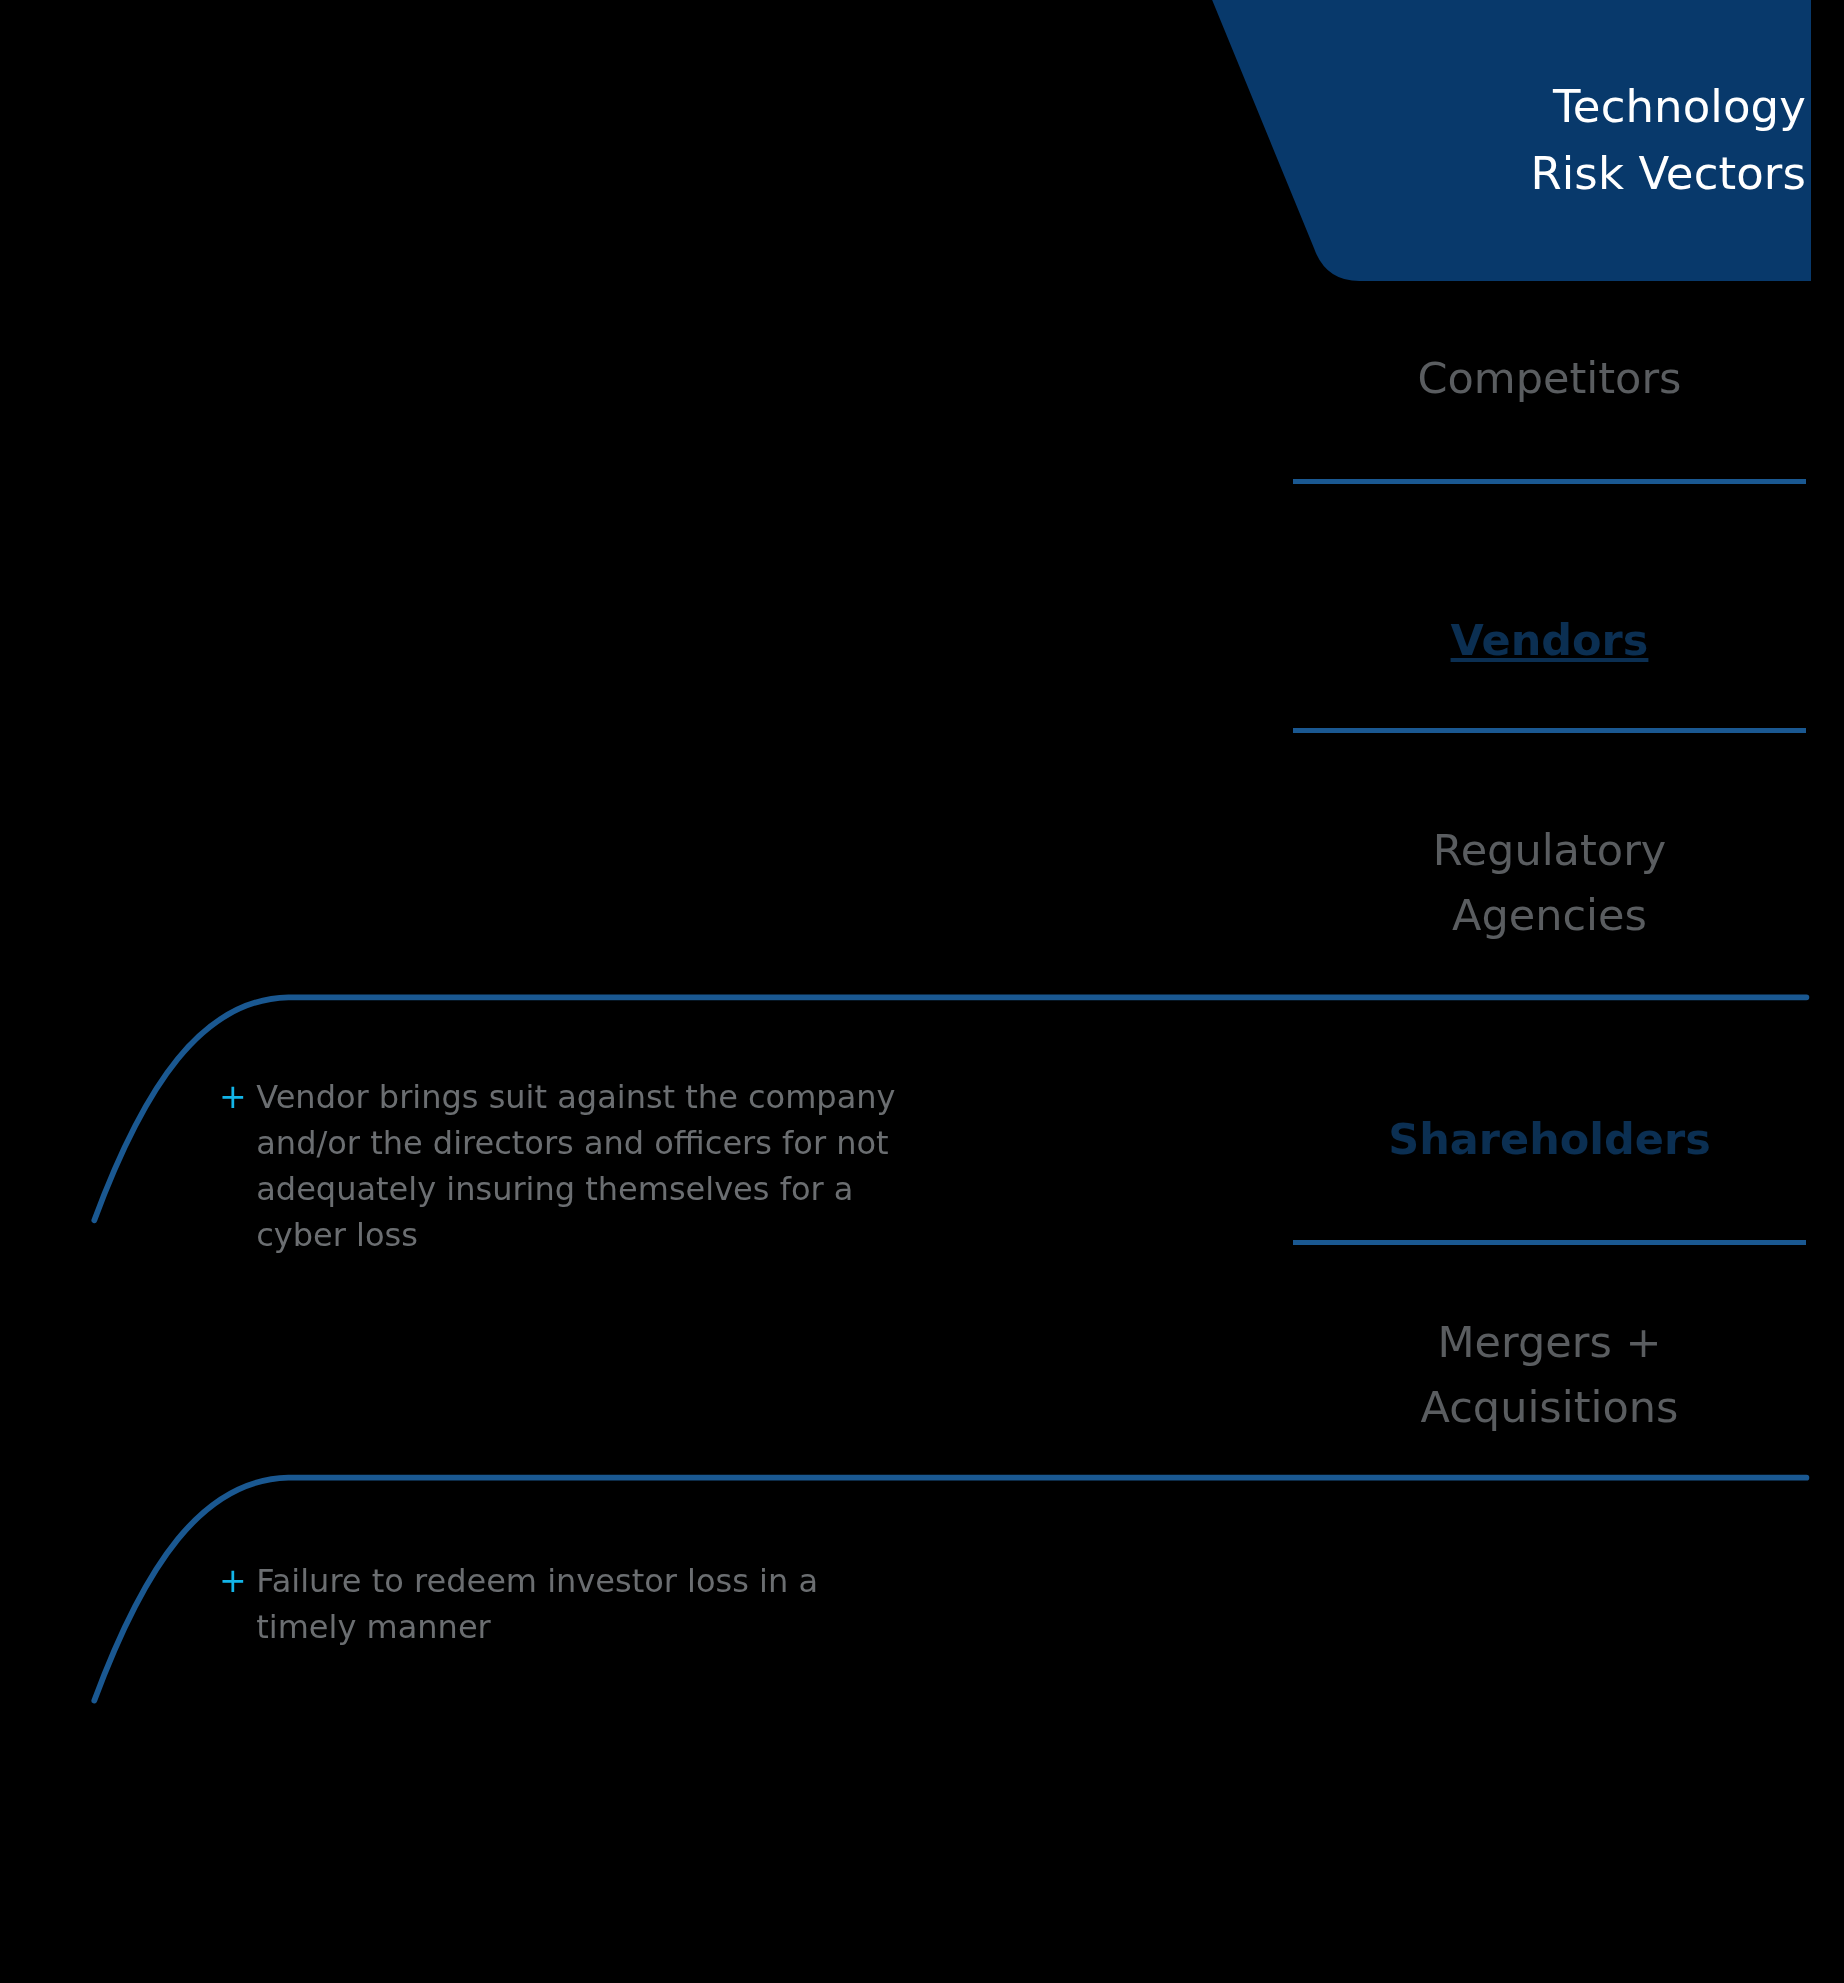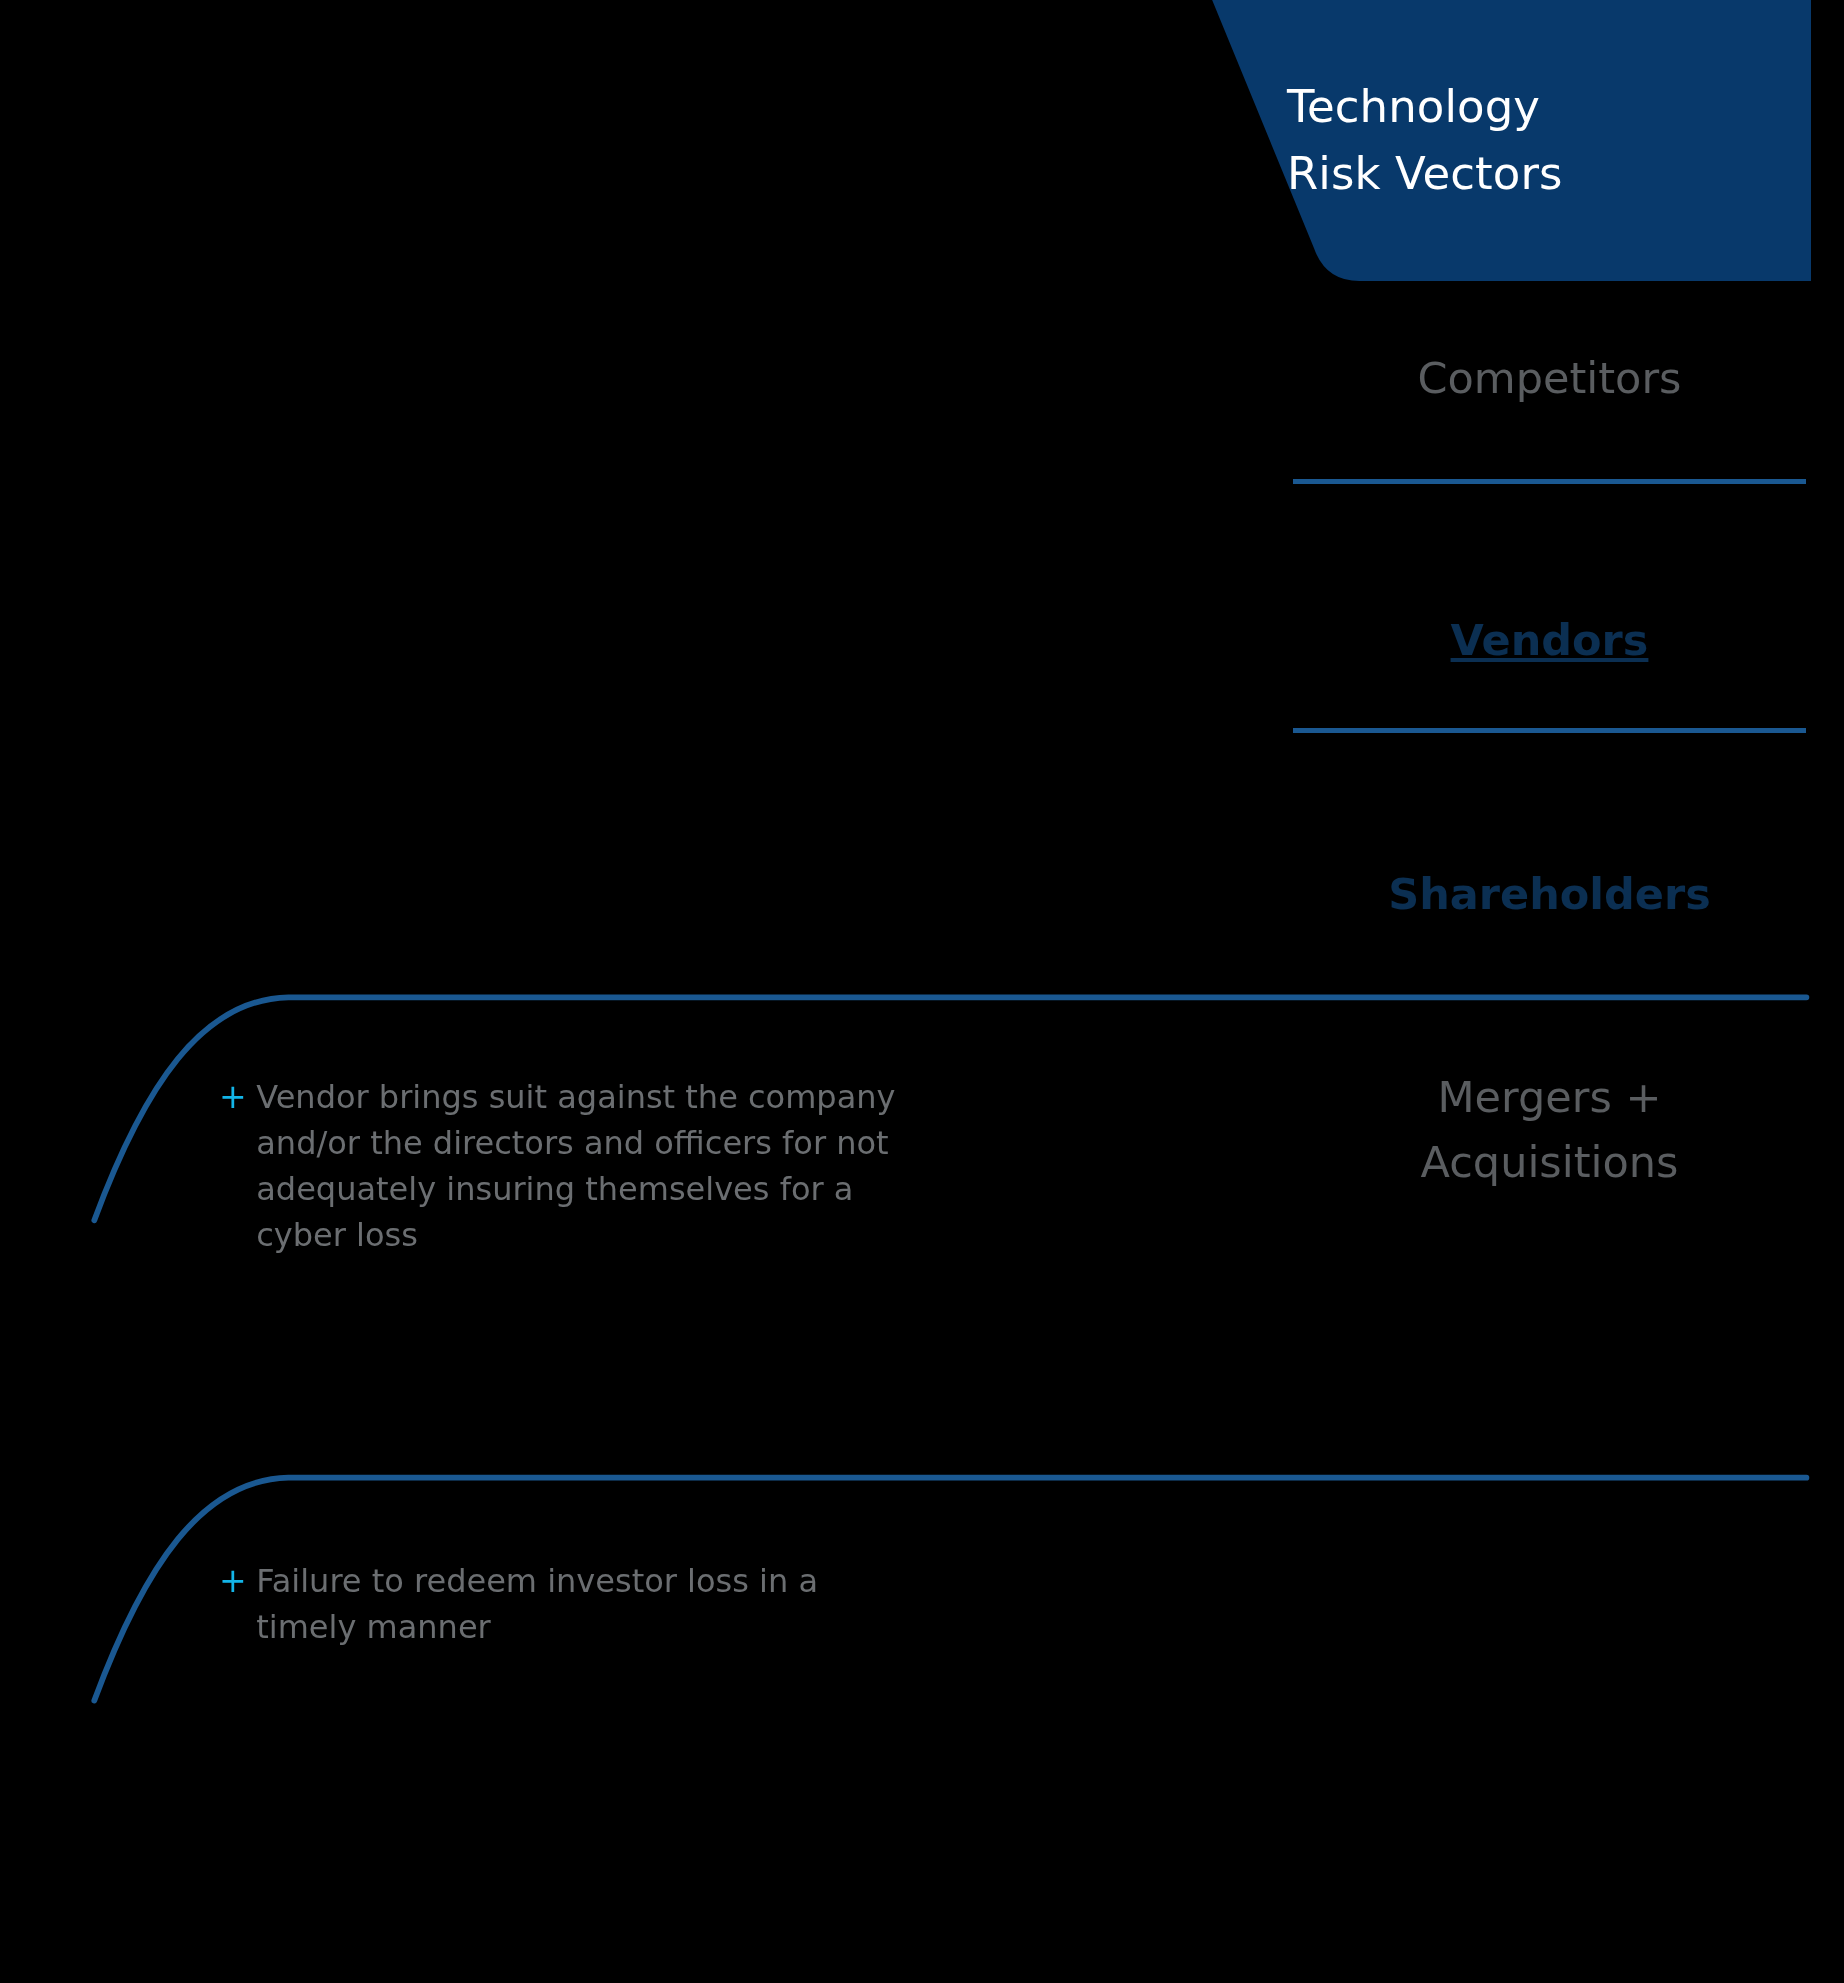--- a/index.html
+++ b/index.html
@@ -19,21 +19,21 @@
   
   .tab-shape {
     position:absolute;
     left:1191px; top:0px;
     width:620px; height:281px;
   }
   .tab-label {
     position:absolute;
     left:1287px; top:73px;
     width:519px;
-    text-align:left;
+    text-align:right;
     color:#ffffff;
     font-size:45px;
     line-height:67px;
     font-weight:400;
     letter-spacing:0.1px;
     white-space:pre-line;
   }
 
   
   .vector-list {
@@ -121,20 +121,24 @@
       <div class="divider" style="top:198px;"></div>
     </div>
 
 
 
     <div class="vector-item active" style="height:240px;">
       <div class="vector-label" style="padding-top:80px;text-decoration:underline;">Vendors</div>
       <div class="divider" style="top:200px;"></div>
     </div>
 
+    <div class="vector-item" style="height:245px;">
+      <div class="vector-label" style="padding-top:50px;">Regulatory
+Agencies</div>
+    </div>
 
     <div class="vector-item active" style="height:254px;">
       <div class="vector-label" style="padding-top:94px;">Shareholders</div>
       <div class="divider" style="top:227px;"></div>
     </div>
 
     <div class="vector-item" style="height:211px;">
       <div class="vector-label" style="padding-top:43px;">Mergers +
 Acquisitions</div>
     </div>

